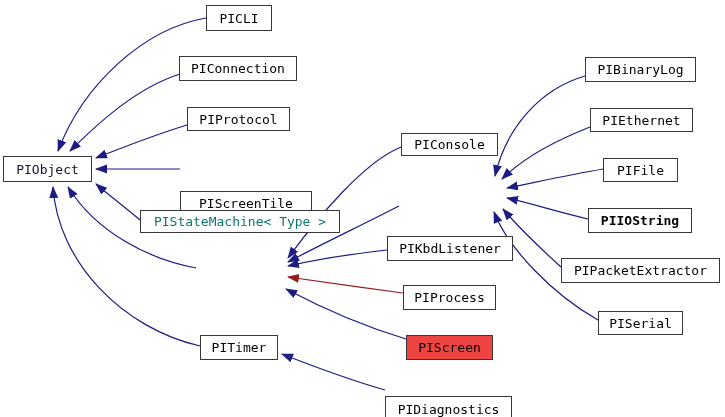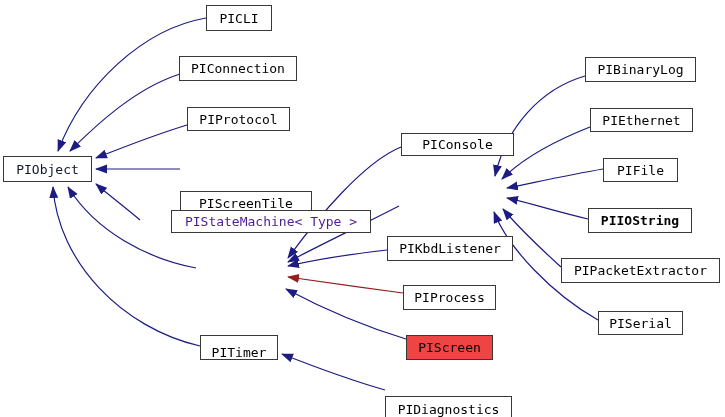--- a/index.html
+++ b/index.html
@@ -85,27 +85,27 @@
       </div>
       <div class="node" style="left: 179px; top: 56px; width: 118px; height: 25px; border: 1px solid rgb(56, 56, 56); background: rgb(255, 255, 255); color: rgb(0, 0, 0);">
         <span>PIConnection</span>
       </div>
       <div class="node" style="left: 187px; top: 107px; width: 103px; height: 24px; border: 1px solid rgb(56, 56, 56); background: rgb(255, 255, 255); color: rgb(0, 0, 0);">
         <span>PIProtocol</span>
       </div>
       <div class="node" style="left: 180px; top: 157px; width: 132px; height: 25px; border: 1px solid rgb(56, 56, 56); background: rgb(255, 255, 255); color: rgb(0, 0, 0); margin-top: 34px;">
         <span>PIScreenTile</span>
       </div>
-      <div class="node" style="left: 140px; top: 210px; width: 200px; height: 23px; border: 1px solid rgb(56, 56, 56); background: rgb(255, 255, 255); color: #4c1d95; margin-left: 31px;">
+      <div class="node" style="left: 140px; top: 210px; width: 200px; height: 23px; border: 1px solid rgb(56, 56, 56); background: rgb(255, 255, 255); color: #0f766e;">
         <span>PIStateMachine&lt; Type &gt;</span>
       </div>
-      <div class="node" style="left: 200px; top: 335px; width: 78px; height: 25px; border: 1px solid rgb(56, 56, 56); background: rgb(255, 255, 255); color: rgb(0, 0, 0); align-items: flex-end;">
+      <div class="node" style="left: 200px; top: 335px; width: 78px; height: 25px; border: 1px solid rgb(56, 56, 56); background: rgb(255, 255, 255); color: rgb(0, 0, 0);">
         <span>PITimer</span>
       </div>
-      <div class="node" style="left: 401px; top: 133px; width: 113px; height: 23px; border: 1px solid rgb(56, 56, 56); background: rgb(255, 255, 255); color: rgb(0, 0, 0);">
+      <div class="node" style="left: 401px; top: 133px; width: 97px; height: 23px; border: 1px solid rgb(56, 56, 56); background: rgb(255, 255, 255); color: rgb(0, 0, 0);">
         <span>PIConsole</span>
       </div>
       <div class="node" style="left: 387px; top: 236px; width: 126px; height: 25px; border: 1px solid rgb(56, 56, 56); background: rgb(255, 255, 255); color: rgb(0, 0, 0);">
         <span>PIKbdListener</span>
       </div>
       <div class="node" style="left: 403px; top: 285px; width: 93px; height: 25px; border: 1px solid rgb(56, 56, 56); background: rgb(255, 255, 255); color: rgb(0, 0, 0);">
         <span>PIProcess</span>
       </div>
       <div class="node" style="left: 406px; top: 335px; width: 87px; height: 25px; border: 1px solid rgb(56, 56, 56); background: #ef4444; color: rgb(0, 0, 0);">
         <span>PIScreen</span>

